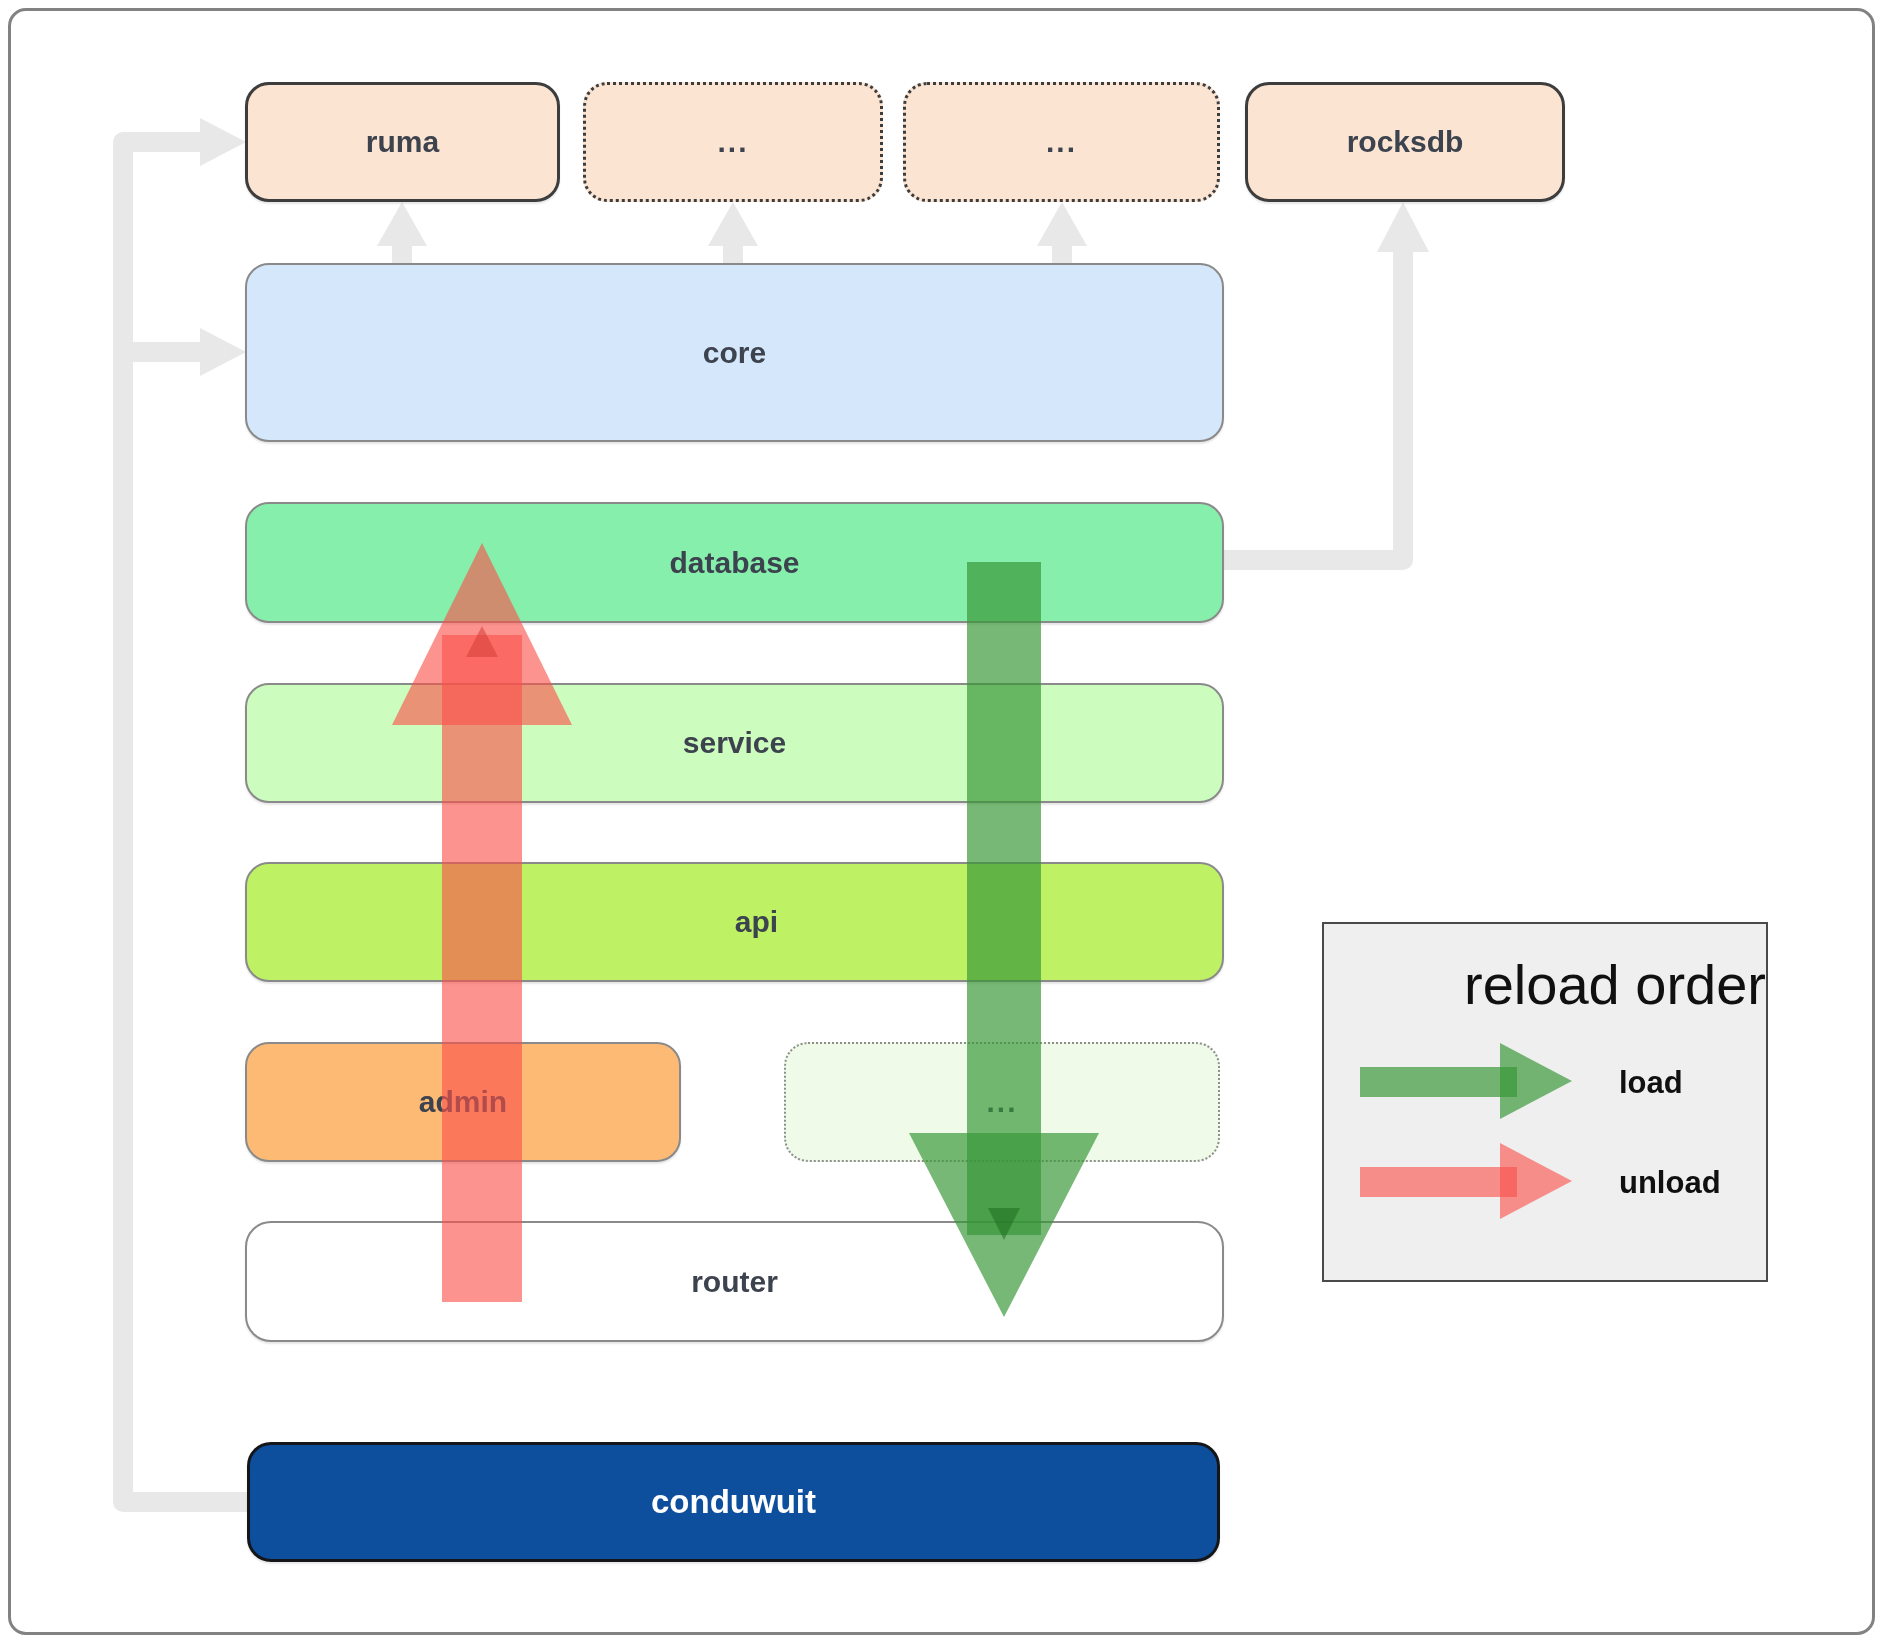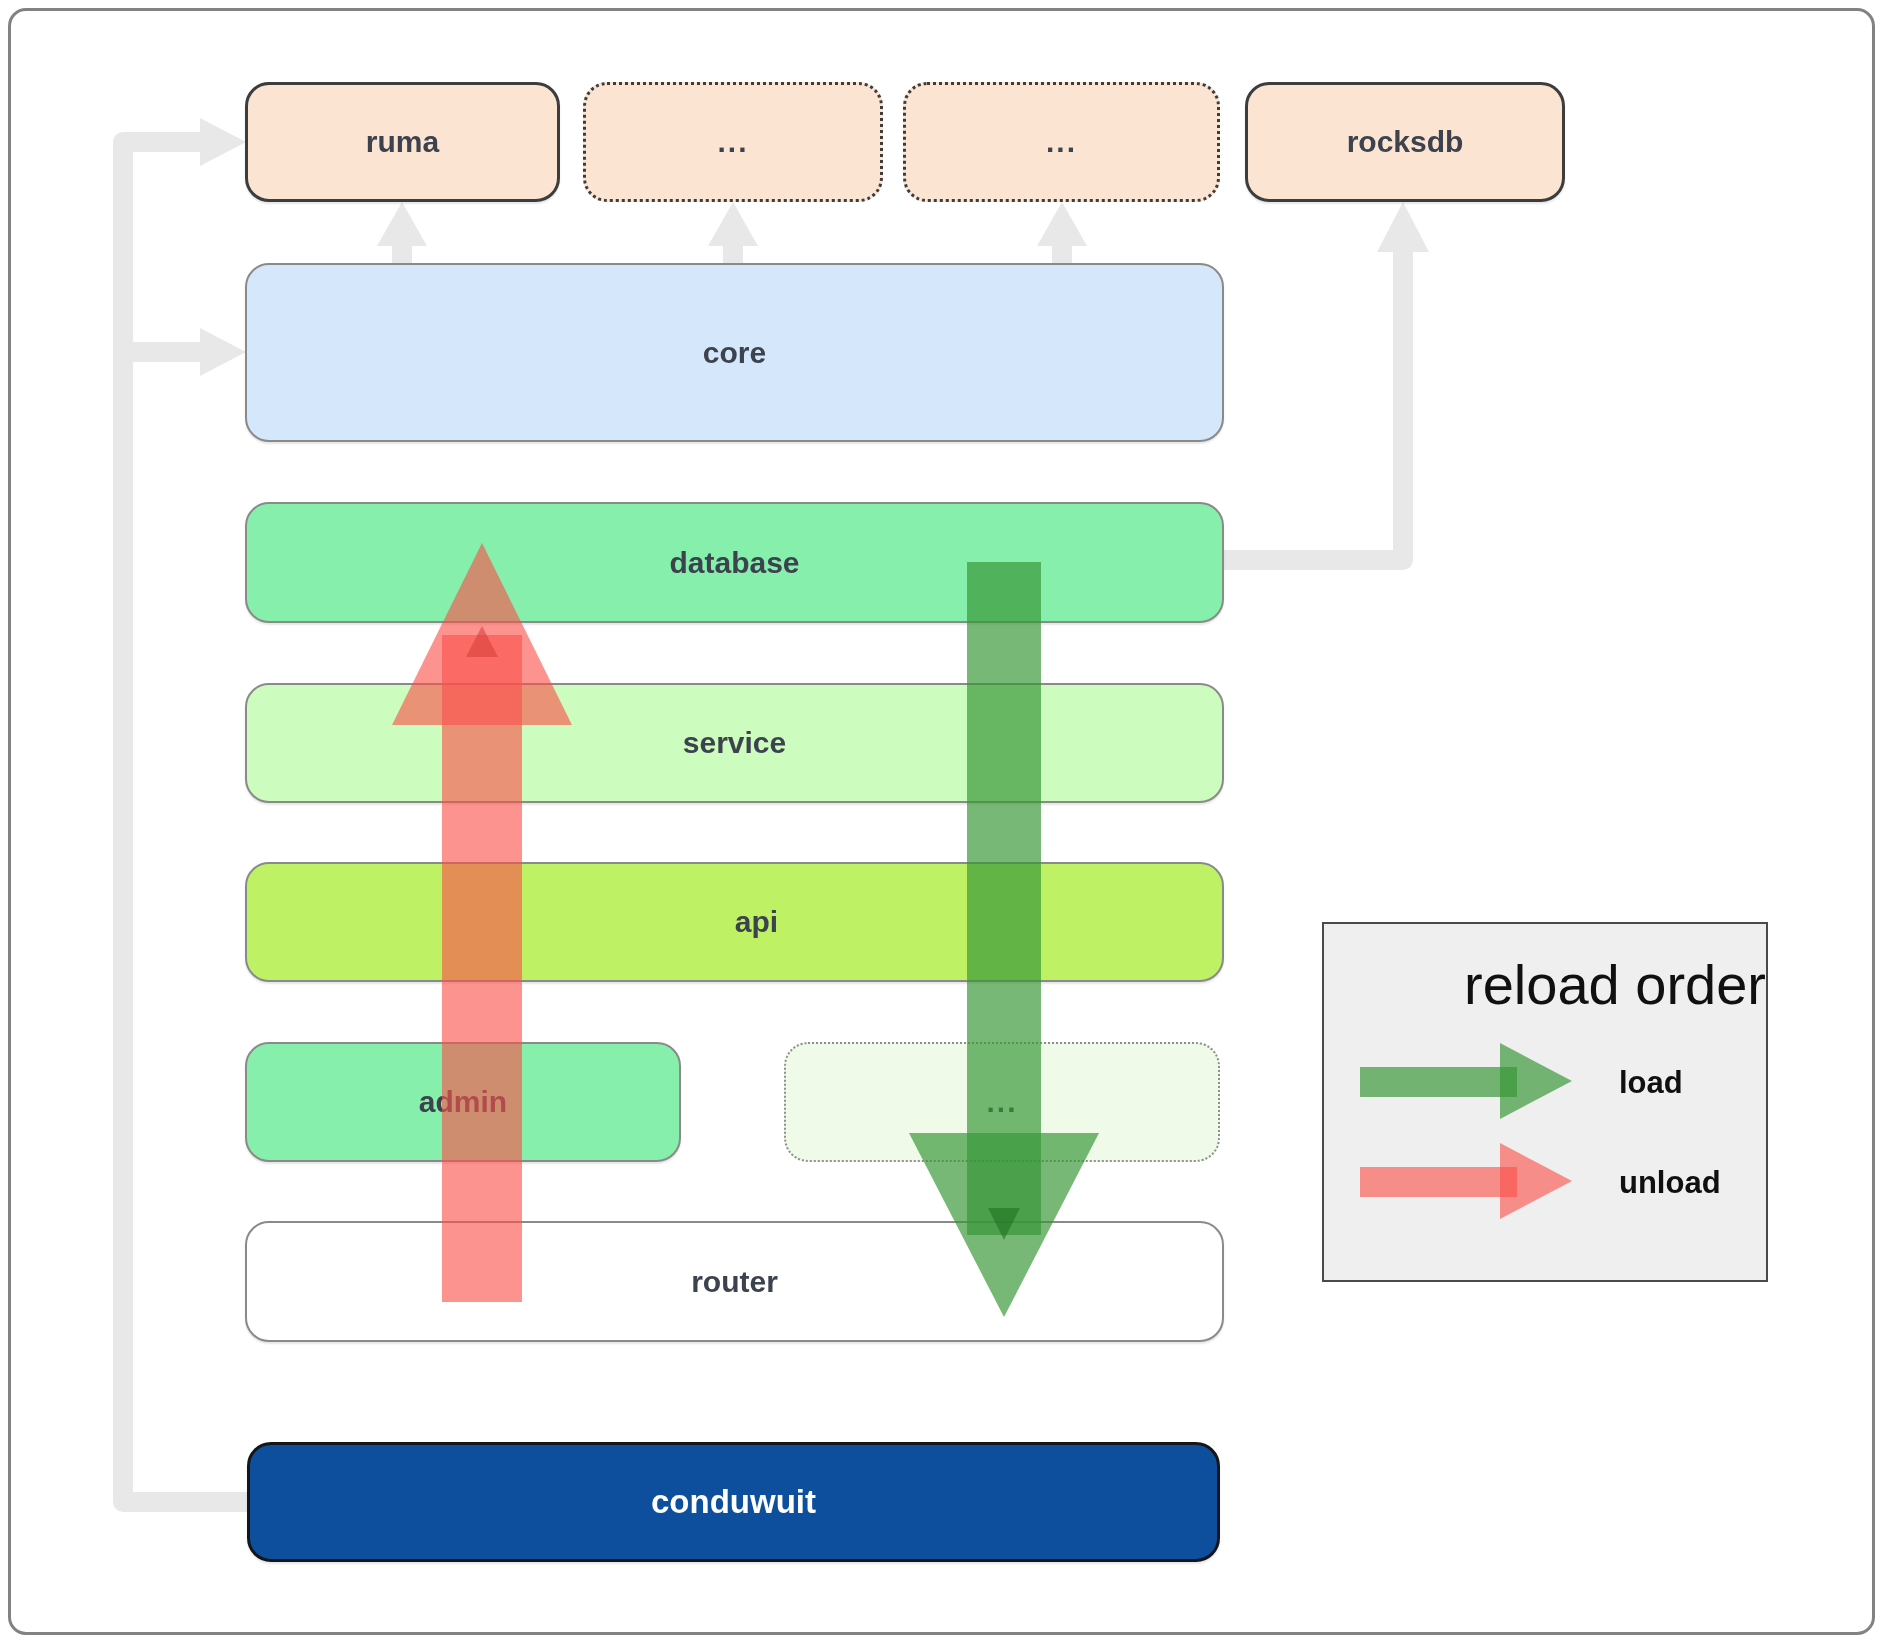--- a/index.html
+++ b/index.html
@@ -102,28 +102,28 @@
     </div>
 
     <div class="node solid-gray" style="left: 245px; top: 683px; width: 979px; height: 120px; background-color: rgb(204, 252, 190);">
       <span>service</span>
     </div>
 
     <div class="node solid-gray" style="left: 245px; top: 862px; width: 979px; height: 120px; background-color: #bef264; padding-left: 44px;">
       <span>api</span>
     </div>
 
-    <div class="node solid-gray" style="left: 245px; top: 1042px; width: 436px; height: 120px; background-color: #86efac;">
+    <div class="node solid-gray" style="left: 245px; top: 1042px; width: 436px; height: 120px; background-color: #fdba74;">
       <span>admin</span>
     </div>
     <div class="node dotted-gray" style="left: 784px; top: 1042px; width: 436px; height: 120px; background-color: rgb(239, 251, 232);">
       <span class="dots-label">...</span>
     </div>
 
-    <div class="node solid-gray" style="left: 245px; top: 1221px; width: 979px; height: 121px; background-color: rgb(255, 255, 255);">
+    <div class="node solid-gray" style="left: 245px; top: 1221px; width: 979px; height: 121px; background-color: rgb(255, 255, 255); border-radius: 26px;">
       <span>router</span>
     </div>
 
     <div class="node app" style="left: 247px; top: 1442px; width: 973px; height: 120px; background-color: rgb(14, 79, 157); color: rgb(255, 255, 255);">
       <span>conduwuit</span>
     </div>
   </div>
 
   <div id="legend" style="background-color: rgb(239, 239, 239); color: rgb(16, 16, 16);">
     <div id="legend-title">reload order</div>

